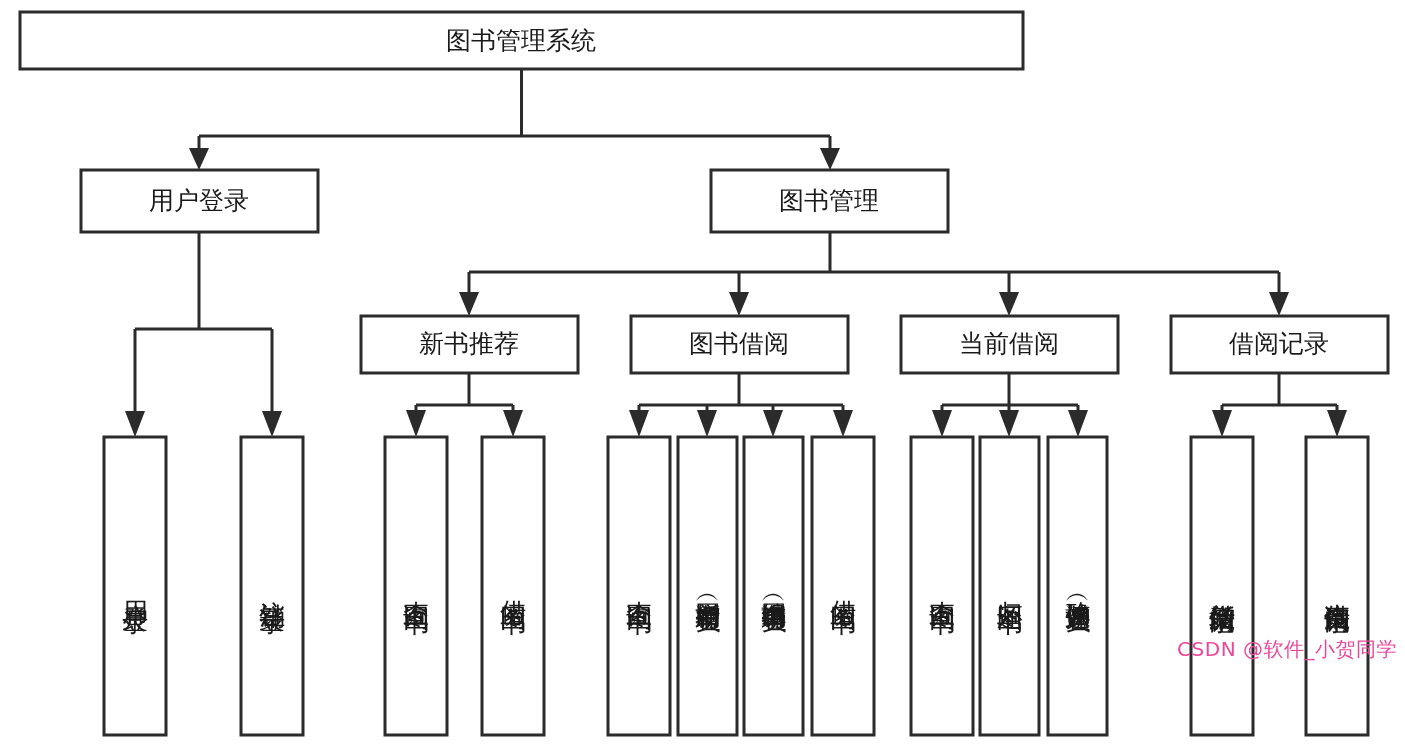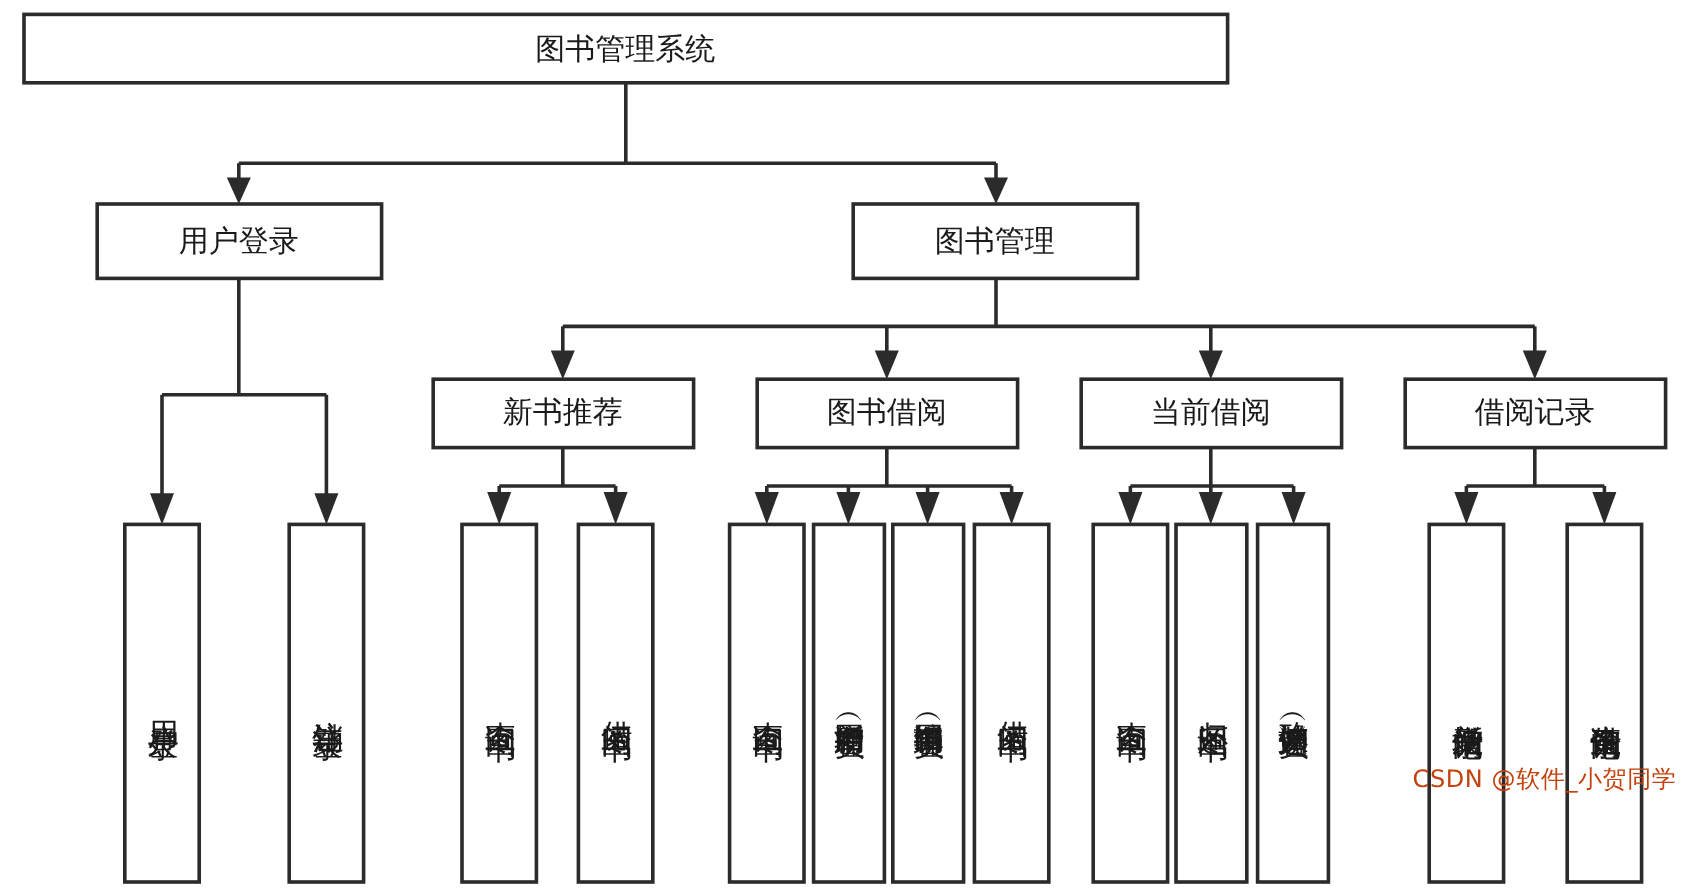--- a/index.html
+++ b/index.html
@@ -62,21 +62,21 @@
     letter-spacing: 3px;
     white-space: nowrap;
     pointer-events: none;
   }
   .watermark {
     position: absolute;
     right: 8px;
     bottom: 6px;
     font-family: "DejaVu Sans", "Liberation Sans", sans-serif;
     font-size: 20px;
-    color: #c2410c;
+    color: #ec4899;
     letter-spacing: 0.5px;
     white-space: nowrap;
   }
 </style>
 </head>
 <body>
 
 <div id="diagram-root">
 
   <svg id="flow-svg" viewBox="0 0 1405 747">

